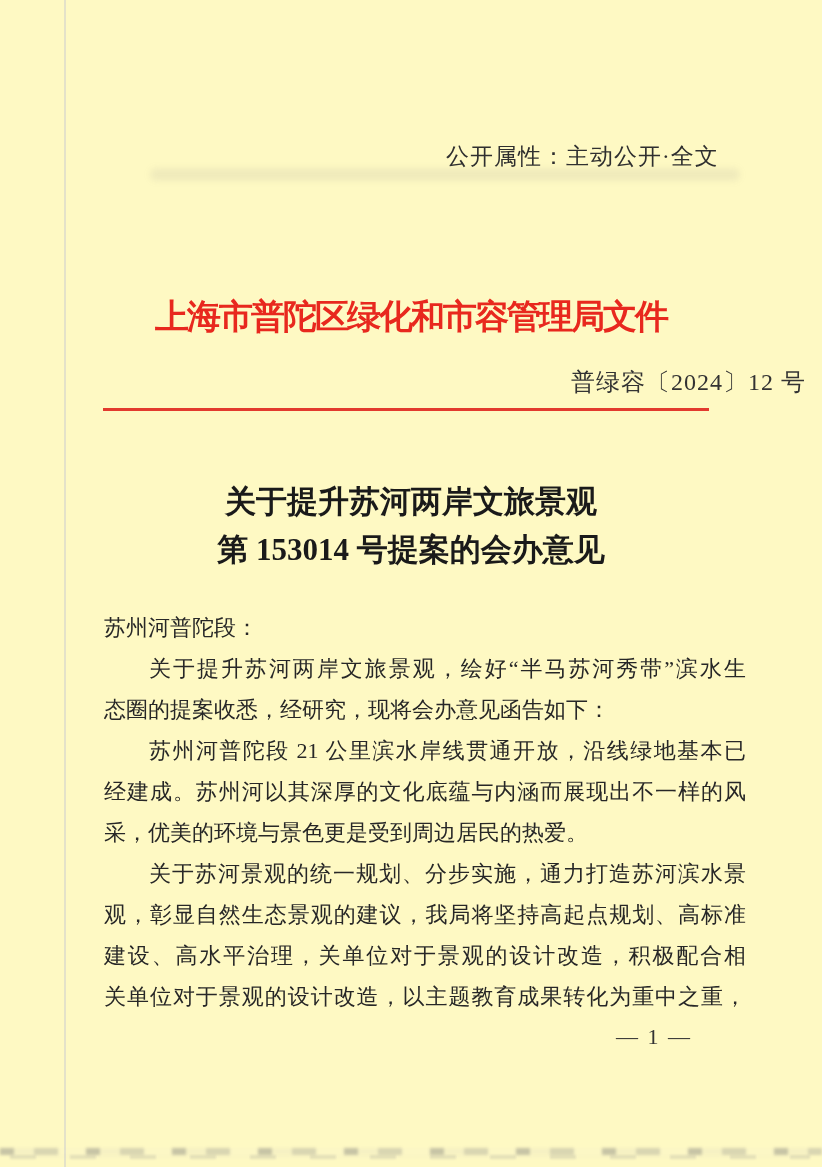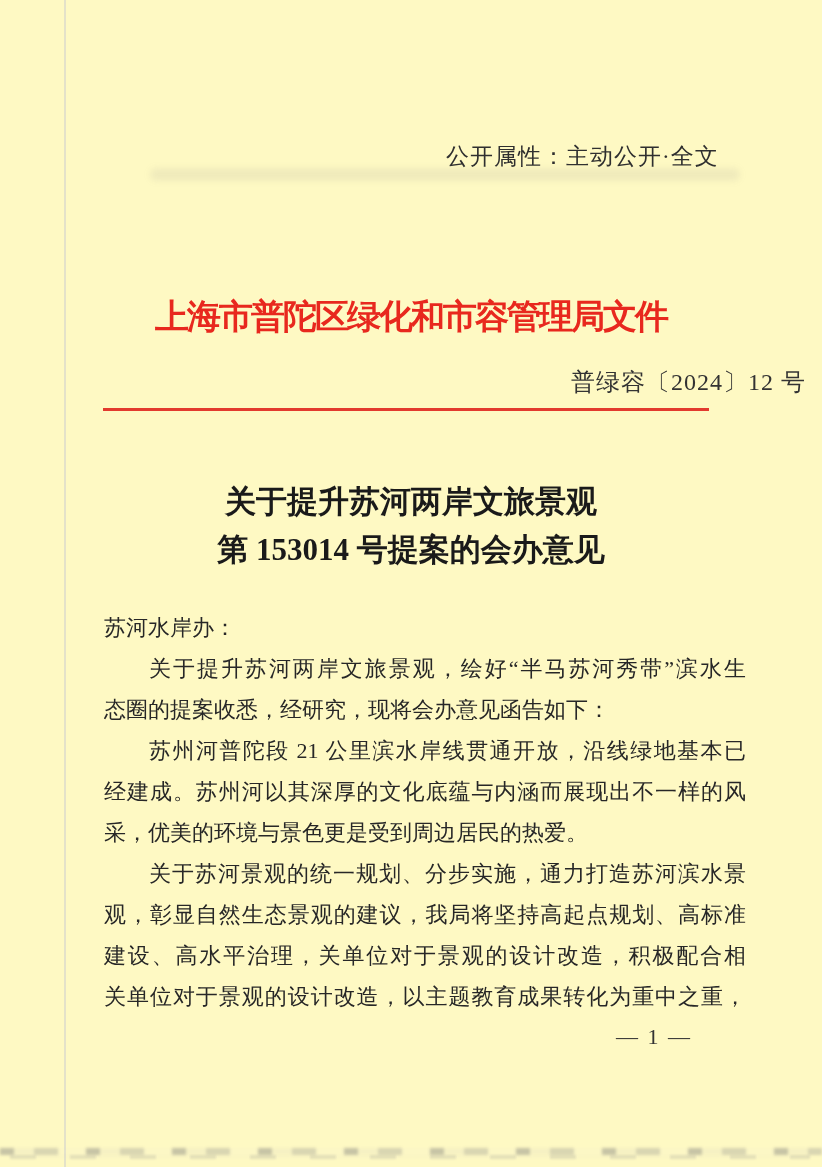--- a/index.html
+++ b/index.html
@@ -140,21 +140,21 @@
   <div class="doc-number">普绿容〔2024〕12 号</div>
 
   <div class="red-rule"></div>
 
   <div class="doc-title">
     <div>关于提升苏河两岸文旅景观</div>
     <div>第 153014 号提案的会办意见</div>
   </div>
 
   <div class="doc-body">
-    <div class="line">苏河水岸办：</div>
+    <div class="line">苏州河普陀段：</div>
     <div class="line stretch indent">关于提升苏河两岸文旅景观，绘好“半马苏河秀带”滨水生</div>
     <div class="line">态圈的提案收悉，经研究，现将会办意见函告如下：</div>
     <div class="line stretch indent">苏州河普陀段 21 公里滨水岸线贯通开放，沿线绿地基本已</div>
     <div class="line stretch">经建成。苏州河以其深厚的文化底蕴与内涵而展现出不一样的风</div>
     <div class="line">采，优美的环境与景色更是受到周边居民的热爱。</div>
     <div class="line stretch indent">关于苏河景观的统一规划、分步实施，通力打造苏河滨水景</div>
     <div class="line stretch">观，彰显自然生态景观的建议，我局将坚持高起点规划、高标准</div>
     <div class="line stretch">建设、高水平治理，关单位对于景观的设计改造，积极配合相</div>
     <div class="line stretch">关单位对于景观的设计改造，以主题教育成果转化为重中之重，</div>
   </div>

